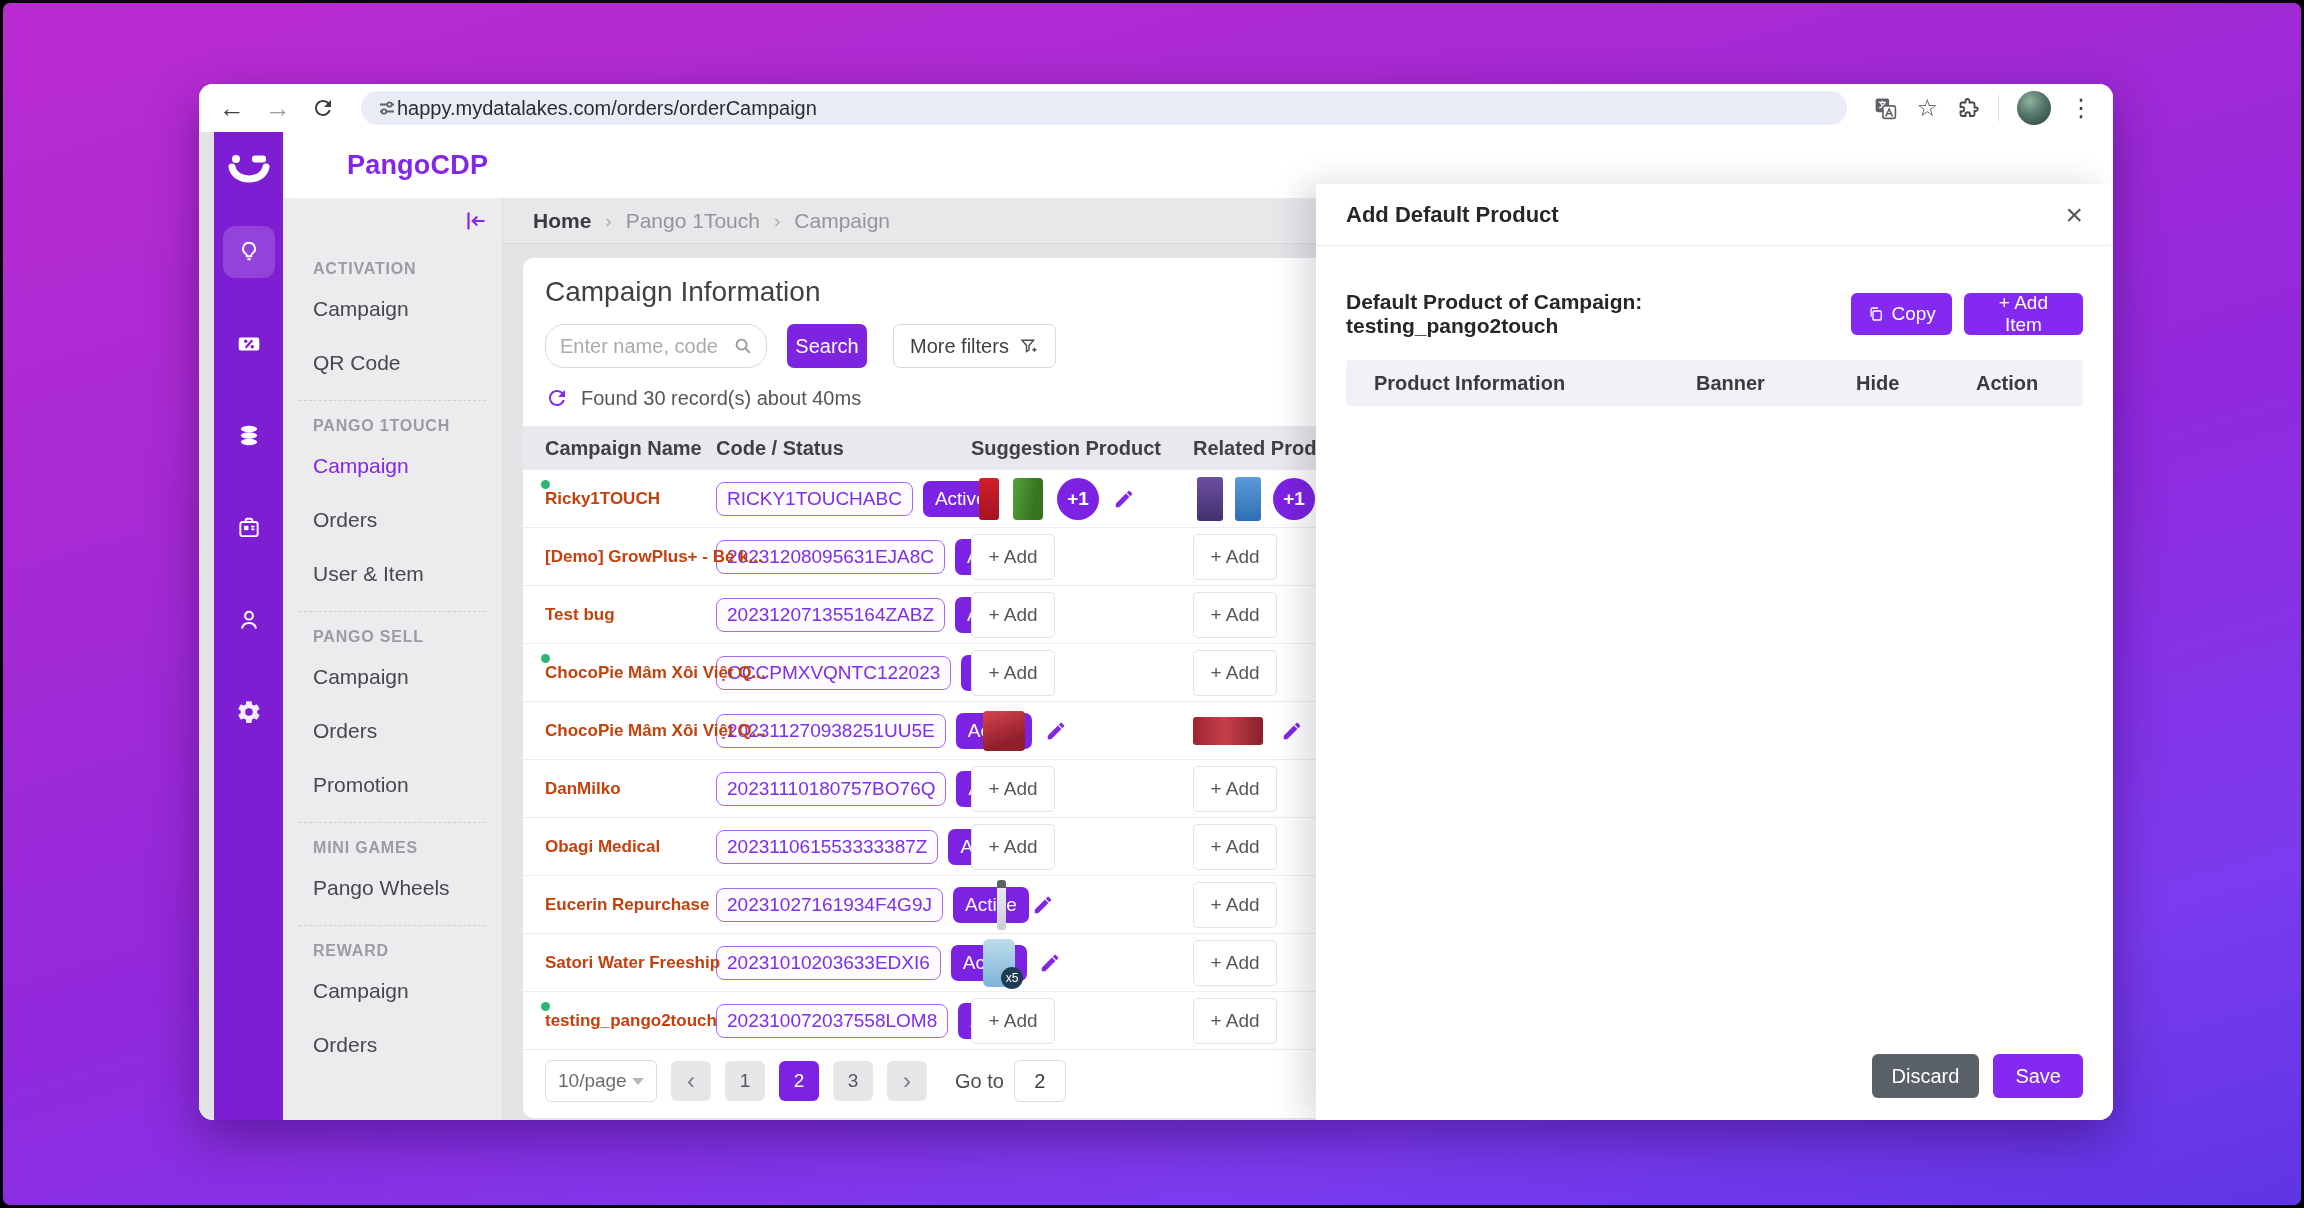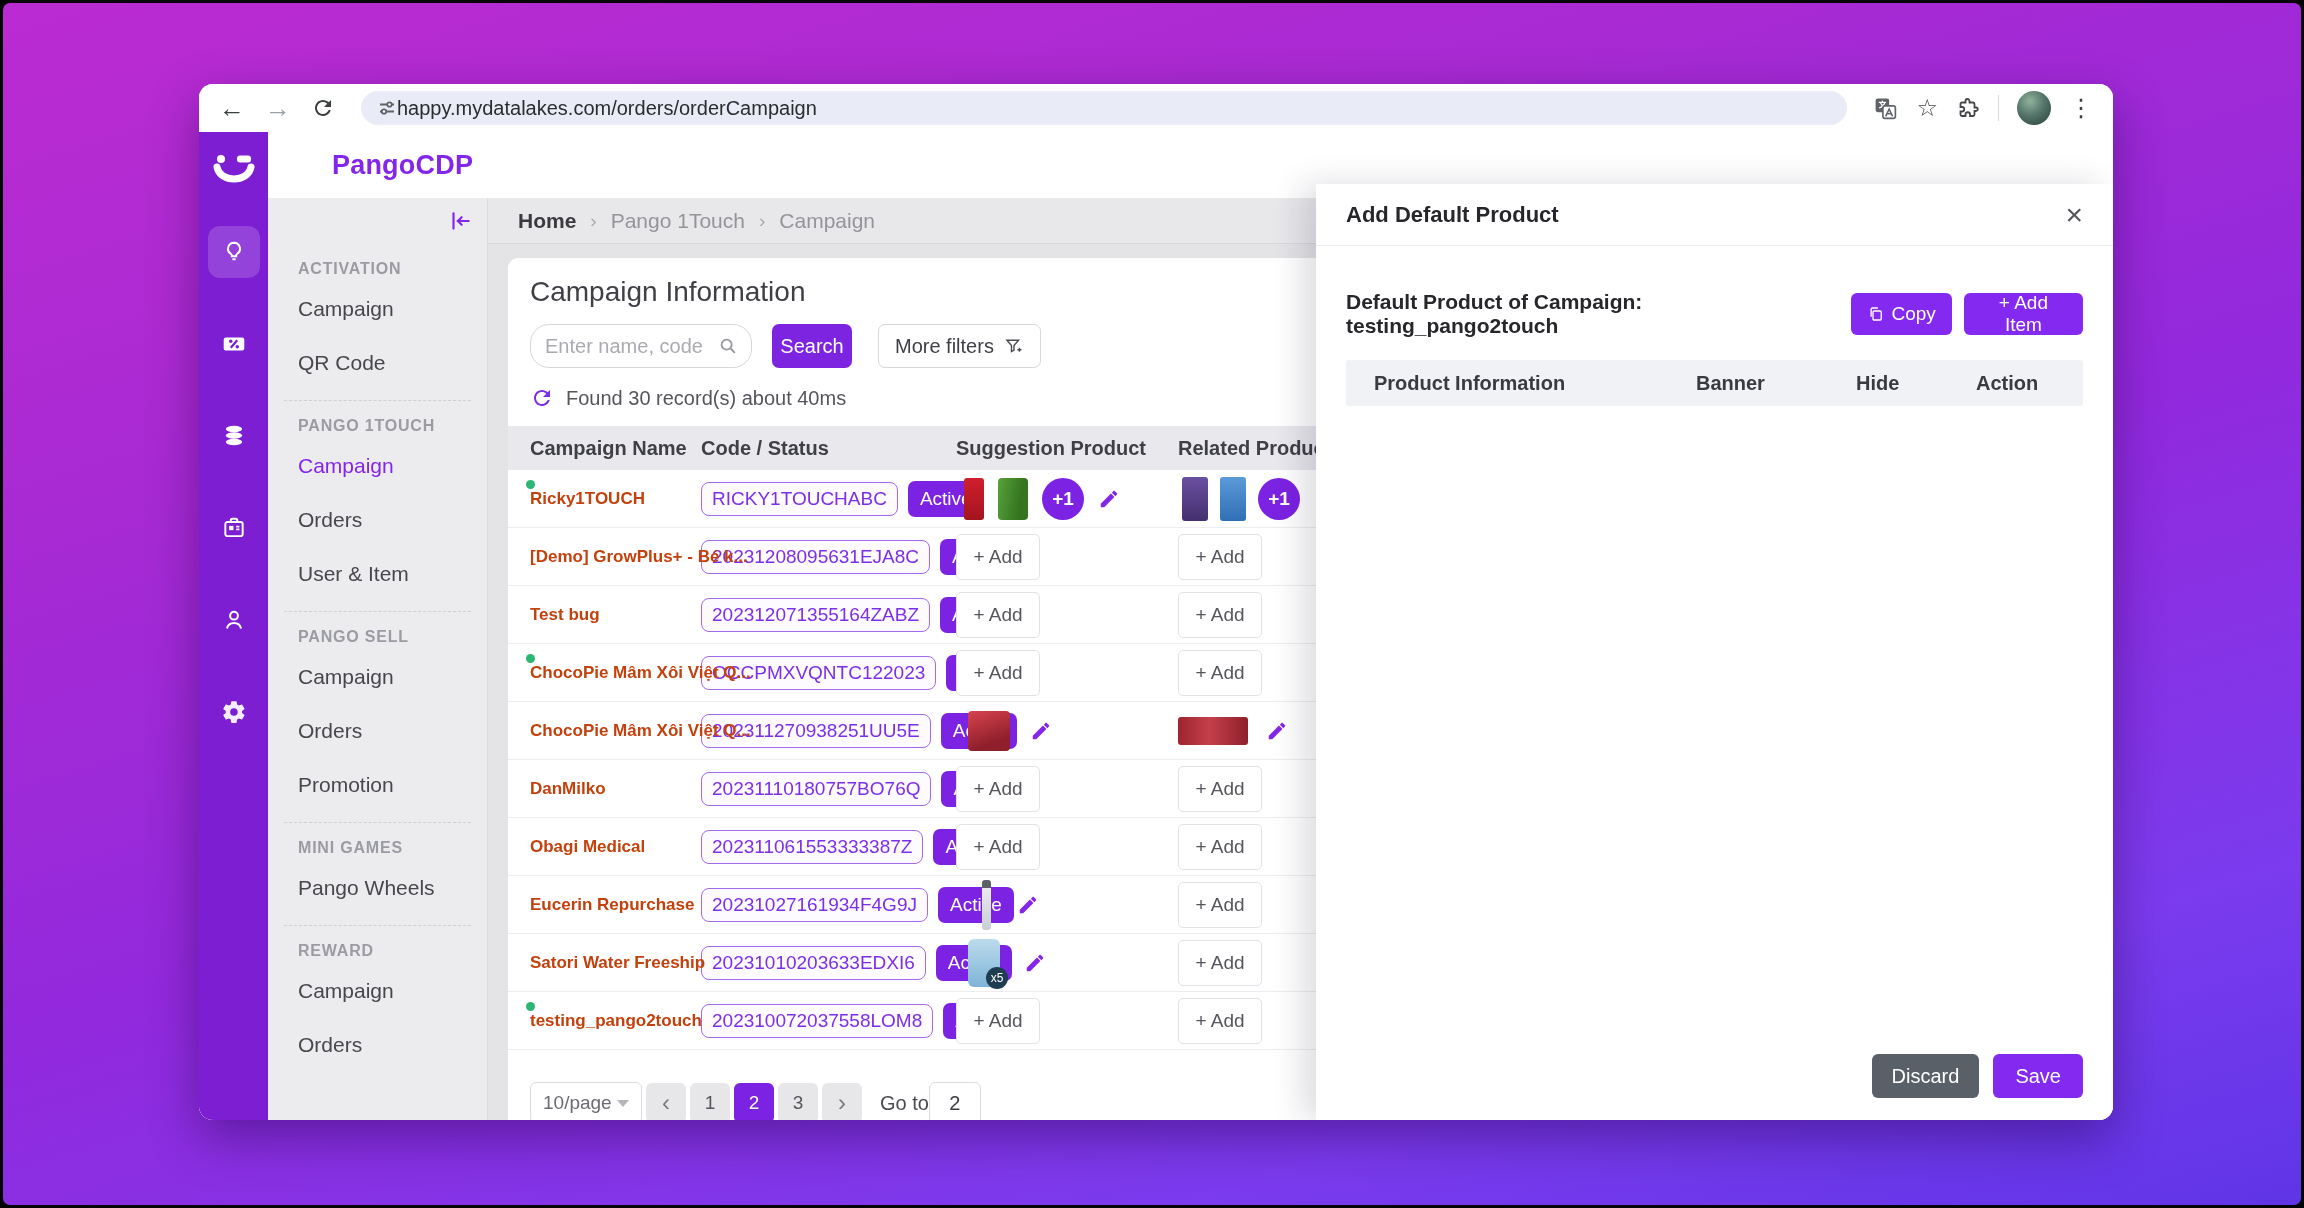--- a/index.html
+++ b/index.html
@@ -19,21 +19,21 @@
     display:flex; align-items:center; padding:0 16px; }
   .url-text { font-size:20px; color:#2b2c30; }
   .chrome-right { display:flex; align-items:center; gap:18px; }
   .star { font-size:24px; color:#45464a; }
   .vdiv { width:1px; height:26px; background:#d9dade; }
   .kebab { font-size:24px; color:#3c4043; letter-spacing:0; }
   .avatar { width:34px; height:34px; border-radius:50%;
     background:radial-gradient(circle at 38% 30%, #8fb49b 0%, #55756a 45%, #263f3a 100%); }
 
   
-  .appwrap { position:relative; height:988px; display:flex; background:#e4e4e7; }
+  .appwrap { position:relative; height:988px; display:flex; background:#e4e4e7;padding-left:15px; }
   .rail { width:69px; background:#7d1ed2; display:flex; flex-direction:column; align-items:center; flex-shrink:0; }
   .rail-logo { height:66px; display:flex; align-items:center; justify-content:center; width:100%; margin-top:6px; }
   .rail-items { display:flex; flex-direction:column; align-items:center; gap:40px; margin-top:22px; }
   .rail-item { width:52px; height:52px; display:flex; align-items:center; justify-content:center; border-radius:12px; }
   .rail-item.active { background:rgba(255,255,255,.17); }
 
   .rightside { flex:1; display:flex; flex-direction:column; min-width:0; }
   .appbar { height:66px; background:#fff; display:flex; align-items:center; padding-left:64px; }
   .brand { font-size:27px; font-weight:bold; color:#8426ea; letter-spacing:.2px; }
 
@@ -93,21 +93,21 @@
   .can-green { width:30px; height:42px; border-radius:4px; background:linear-gradient(100deg,#57a23a,#35751f 70%); }
   .can-purple{ width:26px; height:44px; border-radius:3px; background:linear-gradient(180deg,#6b4fa0,#44306e); }
   .can-blue  { width:26px; height:44px; border-radius:3px; background:linear-gradient(180deg,#5b9bd8,#2f6fb5); }
   .box-red   { width:42px; height:40px; border-radius:4px; background:linear-gradient(160deg,#d8434f,#8e1f2b 75%); }
   .wide-box  { width:70px; height:28px; border-radius:3px; background:linear-gradient(90deg,#9e2430,#c4404b 45%,#8e1f2b); }
   .tube      { width:9px; height:50px; border-radius:3px; background:linear-gradient(180deg,#5d6166 0 8px,#e8eaee 8px,#c9ced4 100%); }
   .bottle    { width:32px; height:48px; border-radius:6px; background:linear-gradient(180deg,#bcdcec,#7fb3d8); position:relative; }
   .qty-badge { position:absolute; right:-8px; bottom:-2px; width:22px; height:22px; border-radius:50%;
     background:#1f3d52; color:#fff; font-size:12px; display:flex; align-items:center; justify-content:center; }
 
-  .pagi { display:flex; align-items:center; margin-top:32px; padding-left:22px; }
+  .pagi { display:flex; align-items:center; gap:10px; margin-top:10px; padding-left:22px; }
   .psize { width:112px; height:42px; border:1px solid #dcdce0; border-radius:6px; background:#fff;
     display:flex; align-items:center; justify-content:space-between; padding:0 12px; color:#6b6b72; font-size:19px; }
   .caret { width:0; height:0; border-left:6px solid transparent; border-right:6px solid transparent; border-top:7px solid #b6b6bc; }
   .pbtn { width:40px; height:40px; border-radius:6px; background:#e7e7ea; border:none; color:#55555c; font-size:19px;
     display:flex; align-items:center; justify-content:center; margin-left:4px; font-family:"Liberation Sans", sans-serif; }
   .pbtn.nav { color:#7a7a80; font-size:24px; }
   .pbtn.cur { background:#7c22e2; color:#fff; }
   .goto-label { margin-left:18px; font-size:20px; color:#4a4a50; }
   .goto-input { width:52px; height:42px; border:1px solid #dcdce0; border-radius:6px; text-align:center;
     font-size:20px; color:#3c3c42; outline:none; font-family:"Liberation Sans", sans-serif; }

